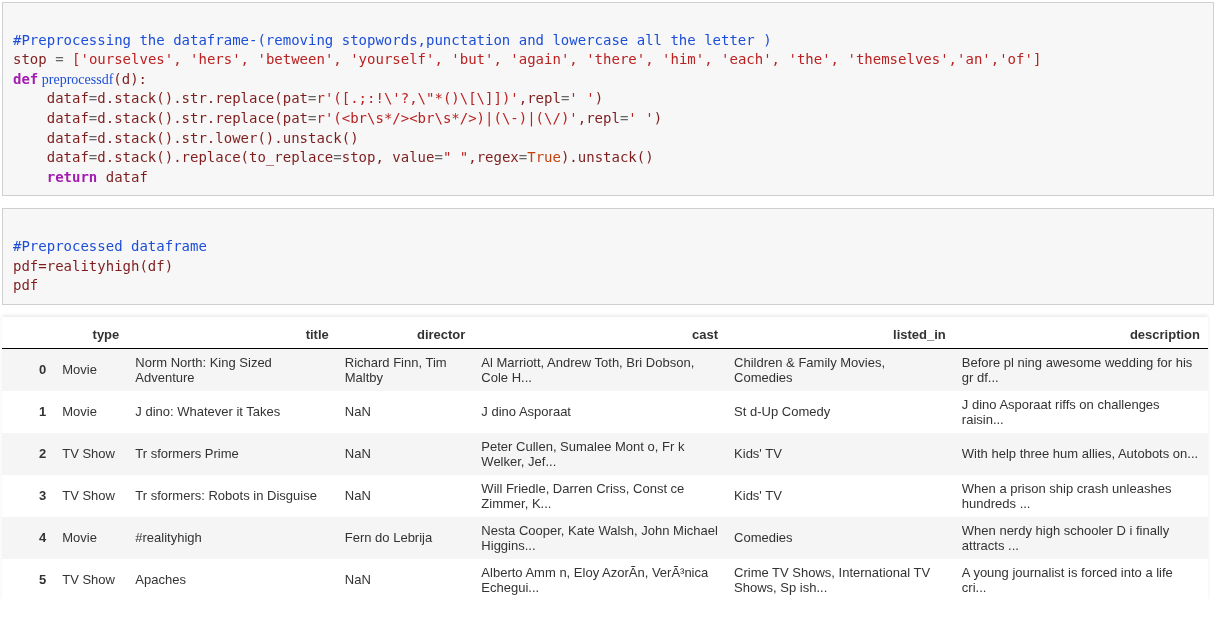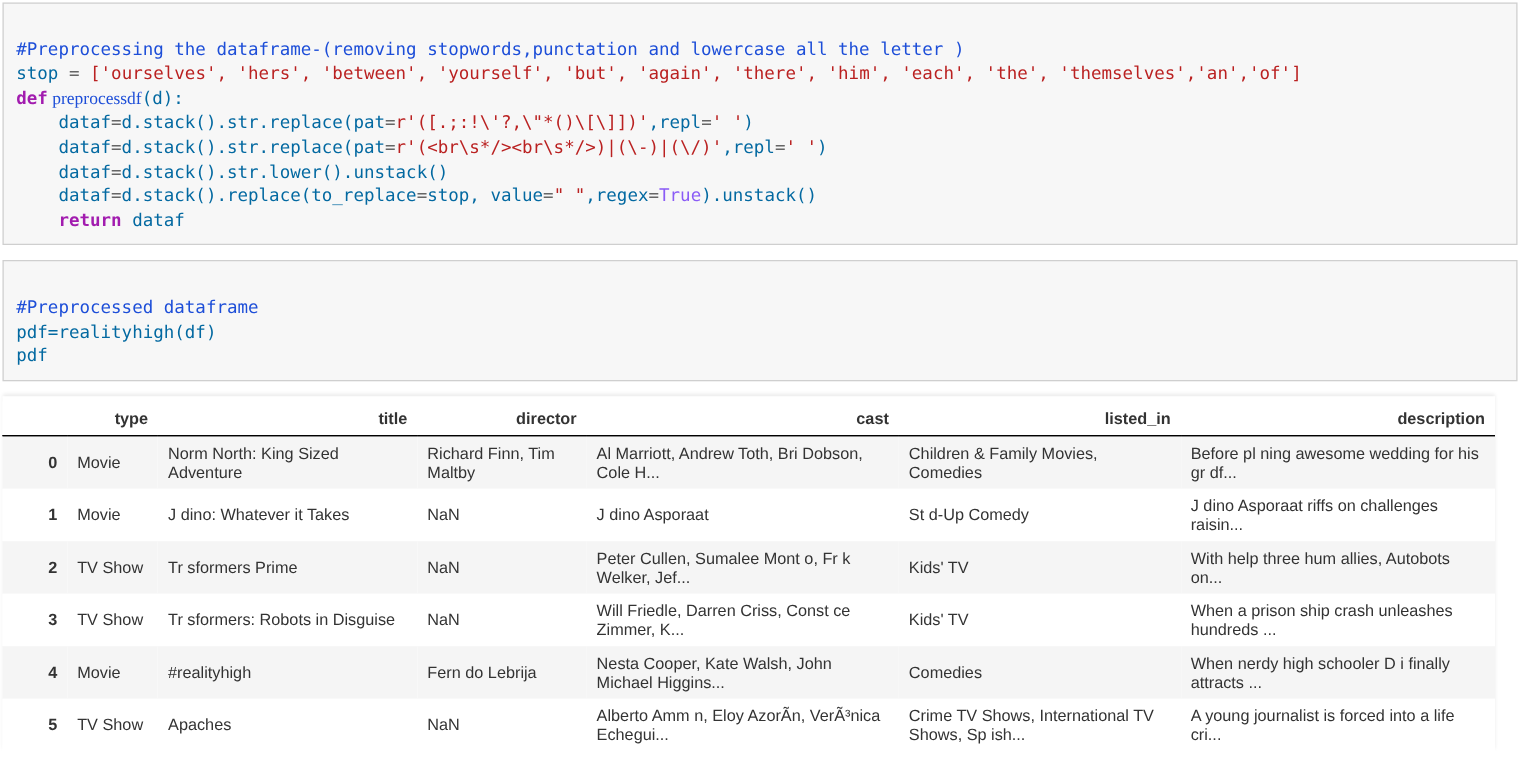--- a/index.html
+++ b/index.html
@@ -19,25 +19,25 @@
     white-space: pre;
     line-height: 1.4;
     overflow-x: auto;
   }
   .cell-block .line { white-space: pre; }
   .c-comment { color: #1d4ed8; }
   .c-kw      { color: #a21caf; font-weight: bold; }
   .c-str     { color: #BA2121; }
   .c-func    { color: #1d4ed8; font-family: Liberation Serif, serif; }
   .c-op      { color: #666666; }
-  .c-builtin { color: #8b5cf6; }
-  .c-name    { color: #0369a1; text-align: right; }
+  .c-builtin { color: #c2410c; }
+  .c-name    { color: #7f1d1d; text-align: right; }
 
   .table-wrap {
-    margin: 6px 20px 0 2px;
+    margin: 6px 8px 0 2px;
     box-shadow: 0 -2px 3px rgba(0,0,0,0.08);
     background:#fff;
     padding-top:4px;
   }
   table.df {
     border-collapse: collapse;
     width: 100%;
     font-family: "Helvetica Neue", Arial, sans-serif;
     font-size: 13px;
     color: #333;

